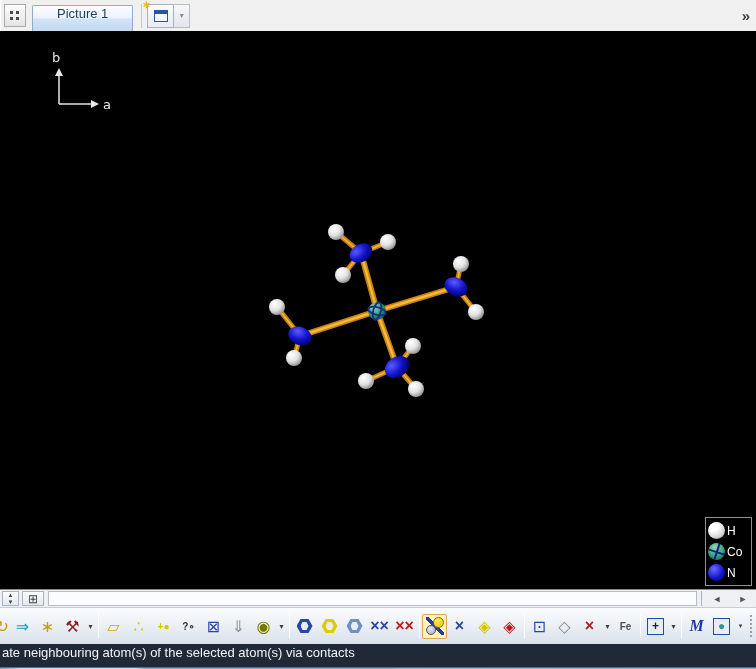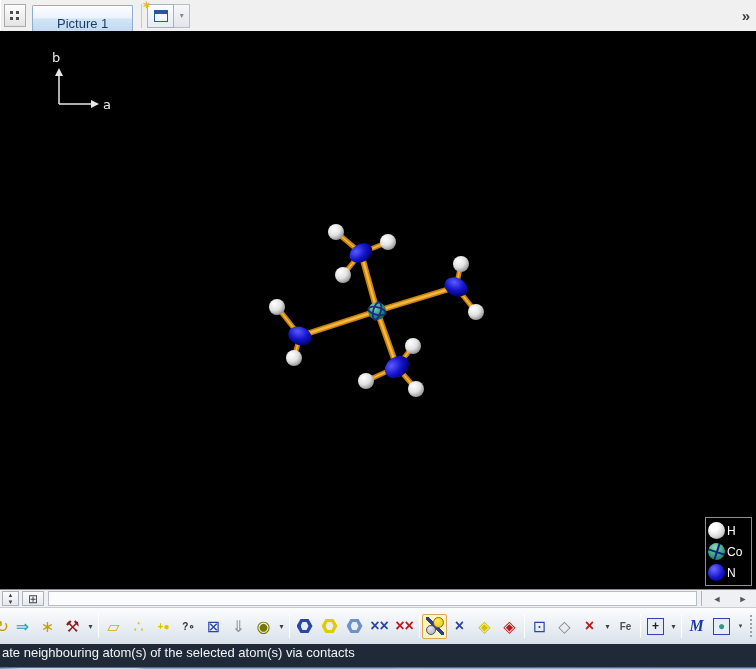--- a/index.html
+++ b/index.html
@@ -4,21 +4,21 @@
 <style>
   * { margin:0; padding:0; box-sizing:border-box; }
   body { font-family:"Liberation Sans", sans-serif; background:#c0c0c0; }
   .app { width:756px; height:669px; position:relative; overflow:hidden; background:#f0f0f0; }
 
   
   .tabbar { height:31px; background:#f0f0f0; display:flex; align-items:center; position:relative; border-left:1px solid #fff; }
   .layout-btn { width:22px; height:23px; margin:0 2px 0 3px; border:1px solid #ababab; background:linear-gradient(#fdfdfd,#e3e3e3); display:flex; align-items:center; justify-content:center; }
   .dots { width:10px; height:10px; position:relative; }
   .dots::before { content:""; position:absolute; top:0; left:0; width:3px; height:3px; background:#4a4a4a; box-shadow:6px 0 0 #4a4a4a, 0 6px 0 #4a4a4a, 6px 6px 0 #4a4a4a; }
-  .tab { height:26px; align-self:flex-end; margin-left:4px; padding:0 24px; background:linear-gradient(#fcfdff,#eaf3fc 48%,#d2e4f7 52%,#c2daf2); border:1px solid #8fadce; border-bottom:none; border-radius:2px 2px 0 0; display:flex; align-items:flex-end; font-size:13px; color:#1c3c5e; }
+  .tab { height:26px; align-self:flex-end; margin-left:4px; padding:0 24px; background:linear-gradient(#fcfdff,#eaf3fc 48%,#d2e4f7 52%,#c2daf2); border:1px solid #8fadce; border-bottom:none; border-radius:2px 2px 0 0; display:flex; align-items:flex-start; font-size:13px; color:#1c3c5e; }
   .newpic-wrap { display:flex; align-items:center; margin-left:8px; }
   .vline { width:1px; height:24px; background:#c8c8c8; margin-right:5px; }
   .newpic-btn { width:27px; height:24px; border:1px solid #a8b2be; background:linear-gradient(#fcfdfe,#e6ecf2); display:flex; align-items:center; justify-content:center; position:relative; }
   .winico { width:14px; height:12px; border:1px solid #2b579a; background:linear-gradient(#2b579a 0 3px,#f4f8ff 3px); position:relative; }
   .winstar { position:absolute; top:-6px; left:-6px; color:#e8c000; font-size:10px; font-weight:bold; }
   .newpic-caret { width:16px; height:24px; border:1px solid #b8bec6; border-left:none; background:linear-gradient(#f6f7f9,#e2e6ea); display:flex; align-items:center; justify-content:center; color:#8a8a8a; font-size:8px; }
   .chev { margin-left:auto; margin-right:8px; color:#404040; font-weight:bold; font-size:15px; letter-spacing:-2px; }
 
   
   .canvas { height:558px; background:#000; position:relative; }

